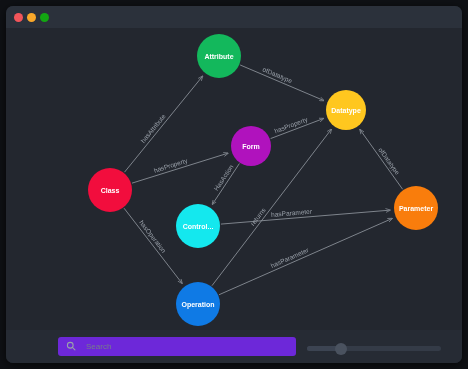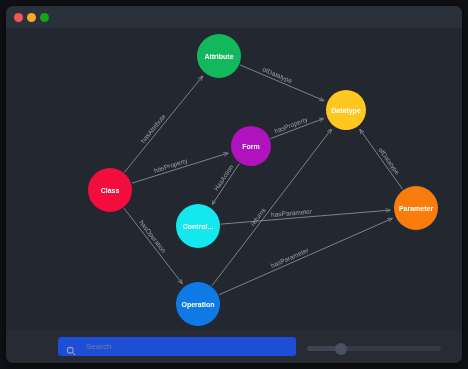--- a/index.html
+++ b/index.html
@@ -25,21 +25,21 @@
   .node-label{fill:#ffffff;font-size:7px;font-family:"Liberation Sans",sans-serif;
               text-anchor:middle;dominant-baseline:central;pointer-events:none;
               font-weight:bold;}
   .edge-line{stroke:#8e949c;stroke-width:1;fill:none;opacity:.85;}
   .edge-label{fill:#9aa1aa;font-size:6.5px;font-family:"Liberation Sans",sans-serif;
               text-anchor:middle;pointer-events:none;}
 
   .toolbar{position:absolute;left:0;top:324px;width:456px;height:33px;
            background:#262b34;}
   .search-box{position:absolute;left:52px;top:7px;width:238px;height:19px;
-              background:#1d4ed8;border-radius:3px;display:flex;align-items:center;}
+              background:#6d28d9;border-radius:3px;display:flex;}
   .search-icon{margin-left:8px;width:10px;height:10px;flex:none;}
   .search-input{flex:1;background:transparent;border:0;outline:none;
                 color:#c8ccd2;font-size:8px;margin-left:8px;
                 font-family:"Liberation Sans",sans-serif;}
   .search-input::placeholder{color:#767d89;}
 
   .slider{position:absolute;left:301px;top:16px;width:134px;height:5px;}
   .slider-track{position:absolute;left:0;top:0;width:100%;height:5px;
                 background:#343b47;border-radius:3px;}
   .slider-fill{position:absolute;left:0;top:0;height:5px;

